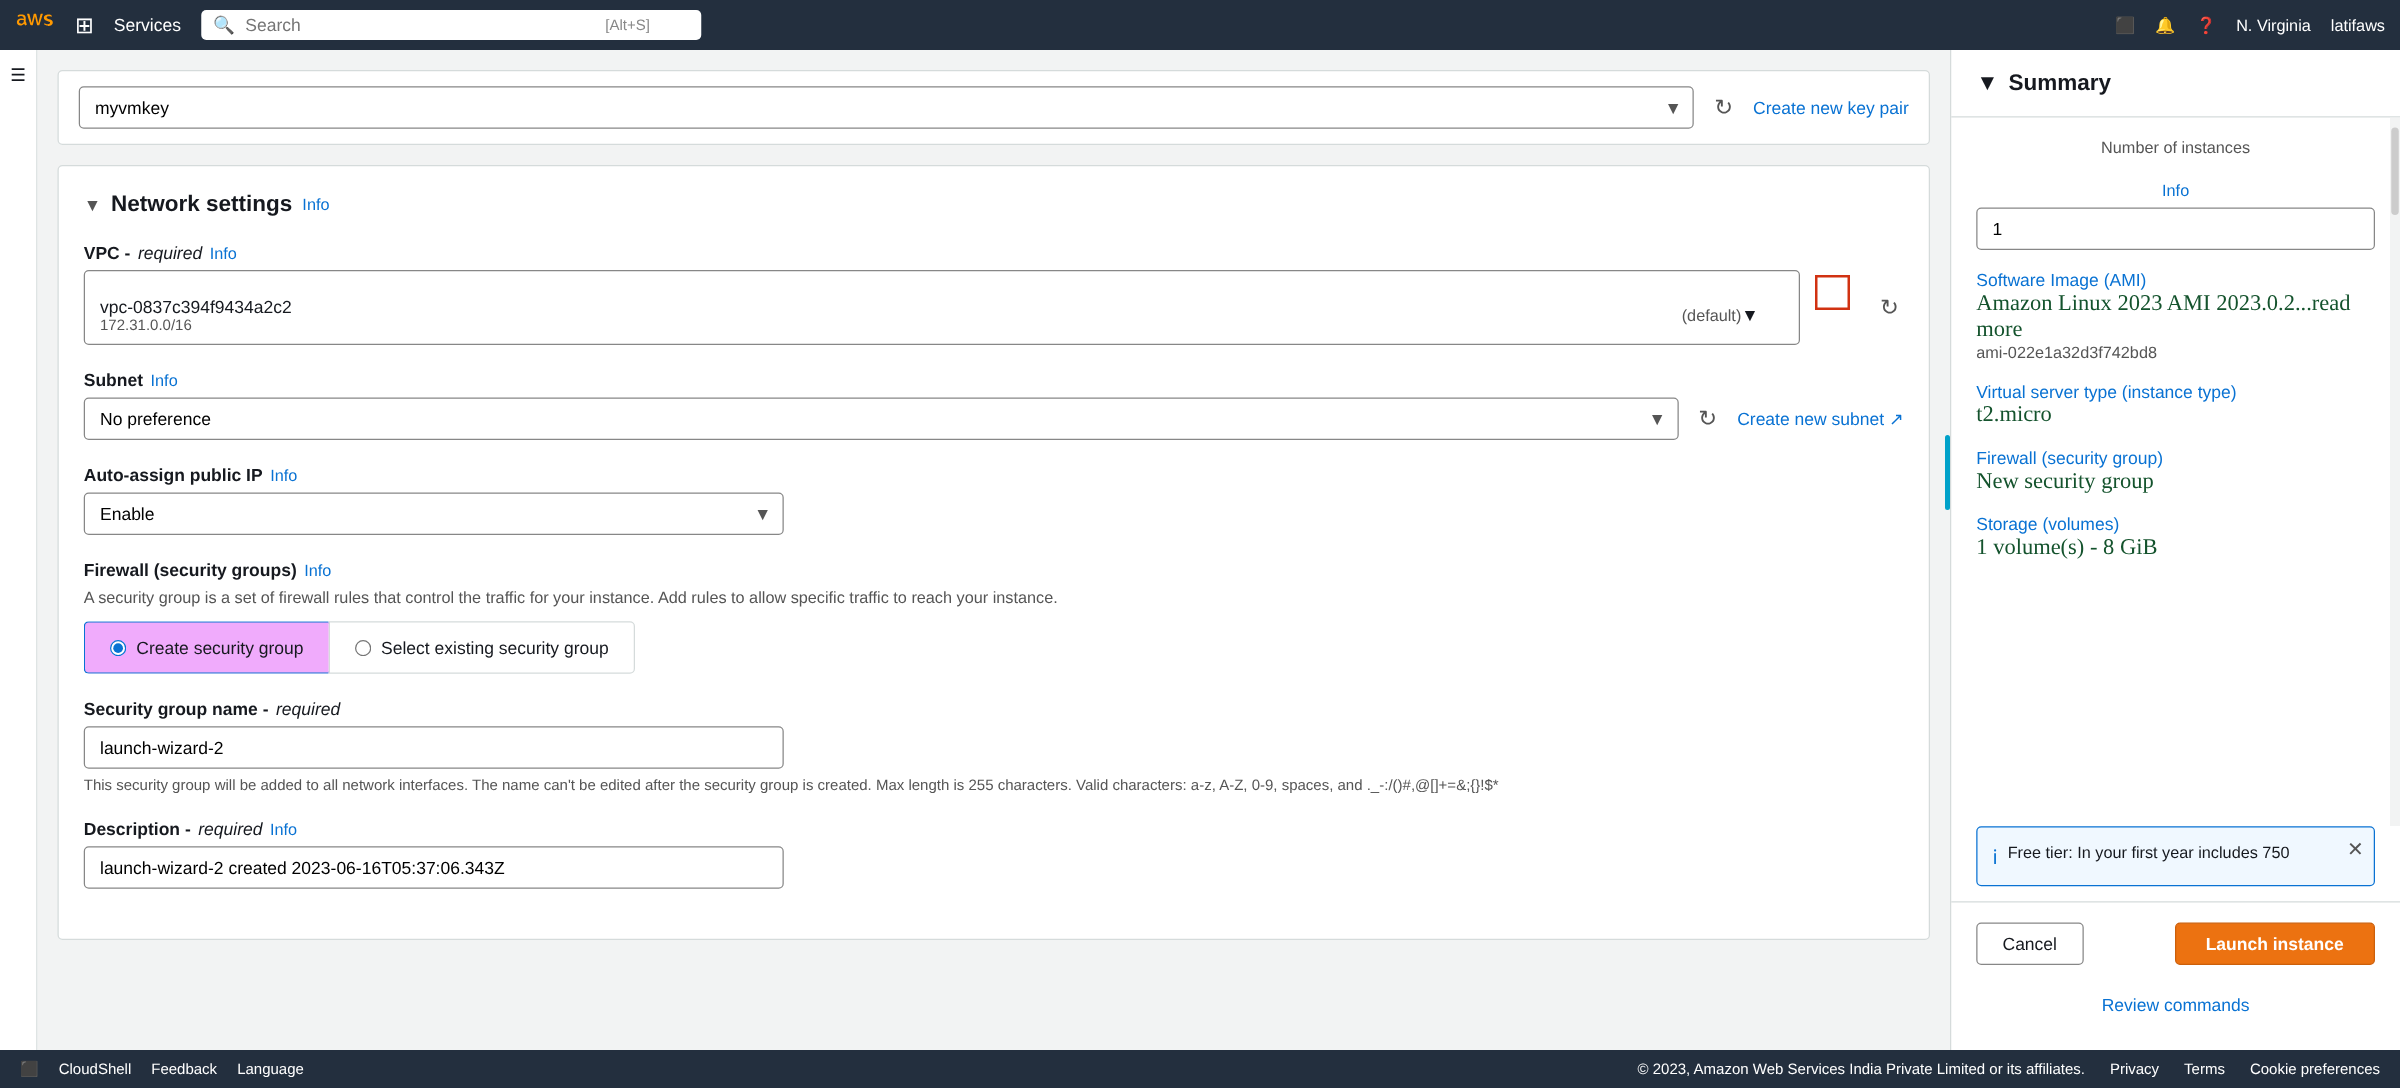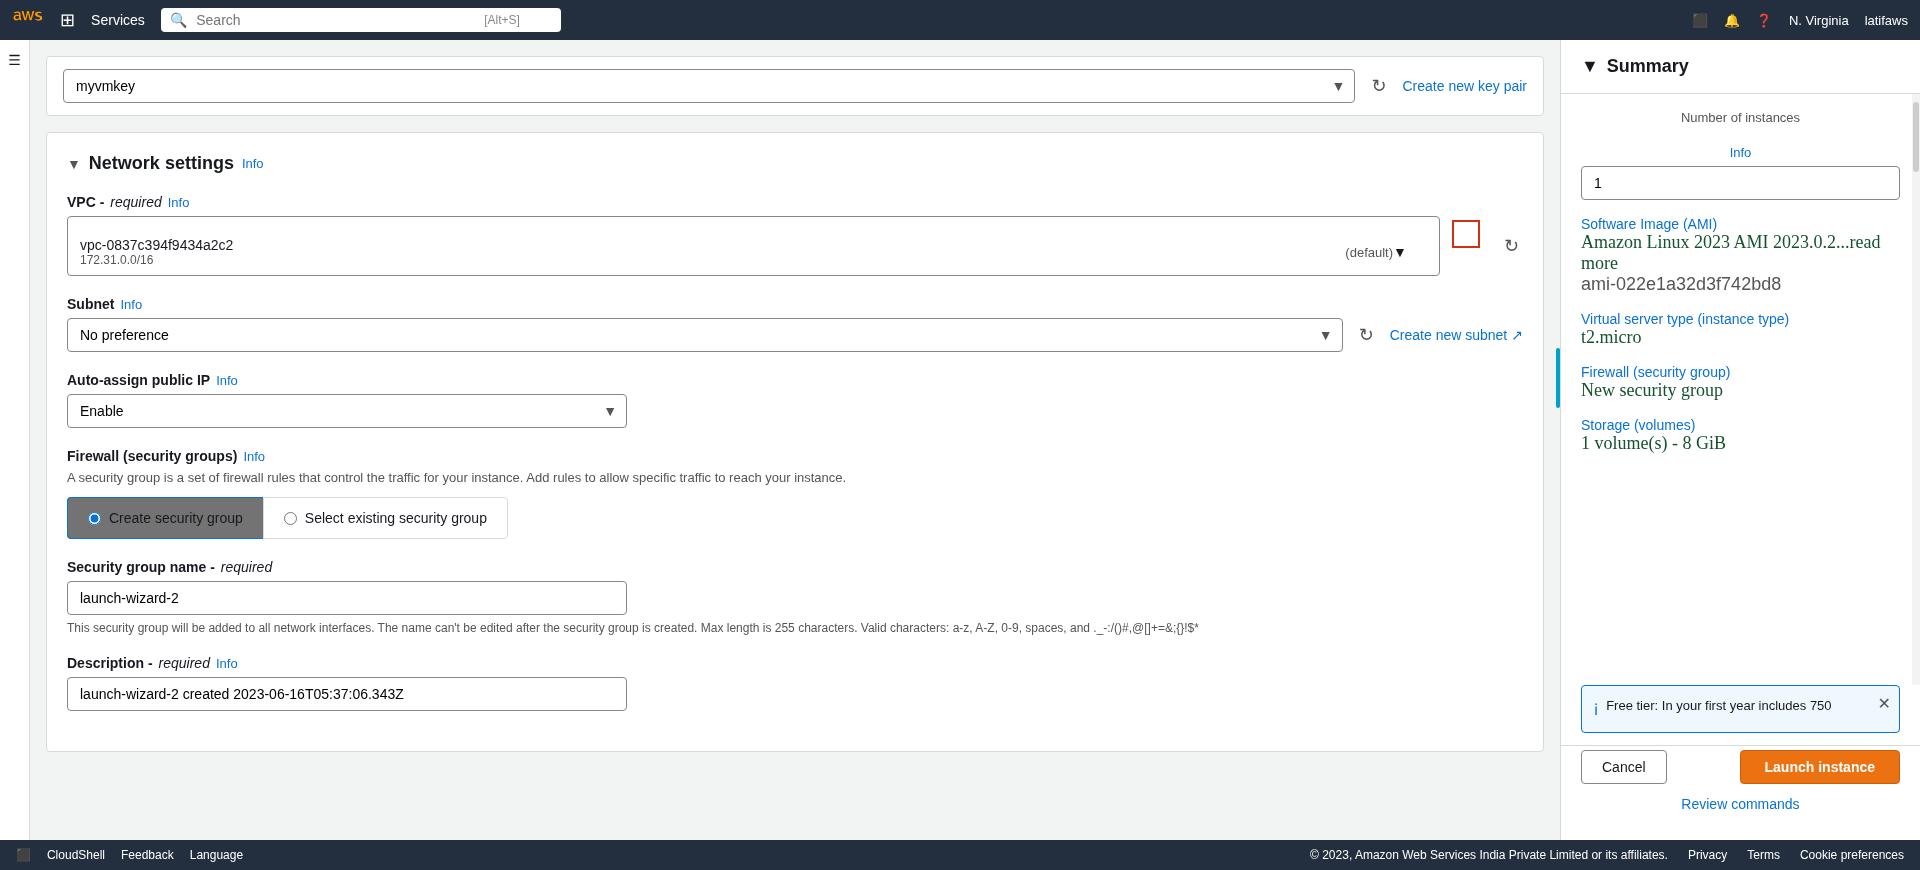--- a/index.html
+++ b/index.html
@@ -124,21 +124,21 @@
 
     
     .radio-group { display: flex; gap: 0; }
     .radio-option {
       display: flex; align-items: center; gap: 8px;
       border: 1px solid #d5dbdb; padding: 12px 20px; cursor: pointer;
       font-size: 14px;
     }
     .radio-option:first-child { border-radius: 4px 0 0 4px; border-right: none; }
     .radio-option:last-child { border-radius: 0 4px 4px 0; }
-    .radio-option.selected { border-color: #0972d3; background: #737373; }
+    .radio-option.selected { border-color: #0972d3; background: #f0abfc; }
     .radio-option input[type="radio"] { accent-color: #0972d3; }
 
     
     .text-input {
       width: 100%; padding: 8px 12px; border: 1px solid #878787;
       border-radius: 4px; font-size: 14px;
     }
 
     .help-text { font-size: 12px; color: #555; margin-top: 6px; }
 
@@ -152,38 +152,38 @@
     .summary-field { margin-bottom: 16px; }
     .summary-field label { font-size: 13px; color: #555; display: flex; align-items: center; gap: 20px; flex-direction: column; }
 
     .instances-input {
       width: 100%; padding: 8px 12px; border: 1px solid #878787;
       border-radius: 4px; font-size: 14px; margin-top: 6px;
     }
 
     .summary-link { color: #0972d3; font-size: 14px; text-decoration: none; cursor: pointer; }
     .summary-detail { font-size: 18px; color: #14532d; font-family: Liberation Serif, serif; }
-    .summary-subtext { font-size: 18px; color: #555; }
+    .summary-subtext { font-size: 13px; color: #555; }
 
     
     .free-tier-banner {
       margin: 0 20px 12px; padding: 12px; background: #f0f8ff;
       border: 1px solid #0972d3; border-radius: 4px;
       display: flex; align-items: flex-start; gap: 8px; font-size: 13px;
       position: relative;
     }
     .free-tier-banner .close-btn {
       position: absolute; right: 8px; top: 8px; background: none; border: none;
       cursor: pointer; font-size: 16px; color: #555;
     }
     .info-circle { color: #0972d3; font-size: 16px; }
 
     
     .action-buttons {
-      padding: 4px 20px; border-top: 1px solid #d5dbdb;
+      padding: 16px 20px; border-top: 1px solid #d5dbdb;
       display: flex; align-items: center; justify-content: space-between;
     }
     .btn-cancel {
       background: #fff; border: 1px solid #878787; border-radius: 4px;
       padding: 8px 20px; font-size: 14px; cursor: pointer; color: #16191f;
     }
     .btn-launch {
       background: #ec7211; border: 1px solid #cc5f0a; border-radius: 4px;
       padding: 8px 24px; font-size: 14px; font-weight: 600; cursor: pointer; color: #fff;
     }

